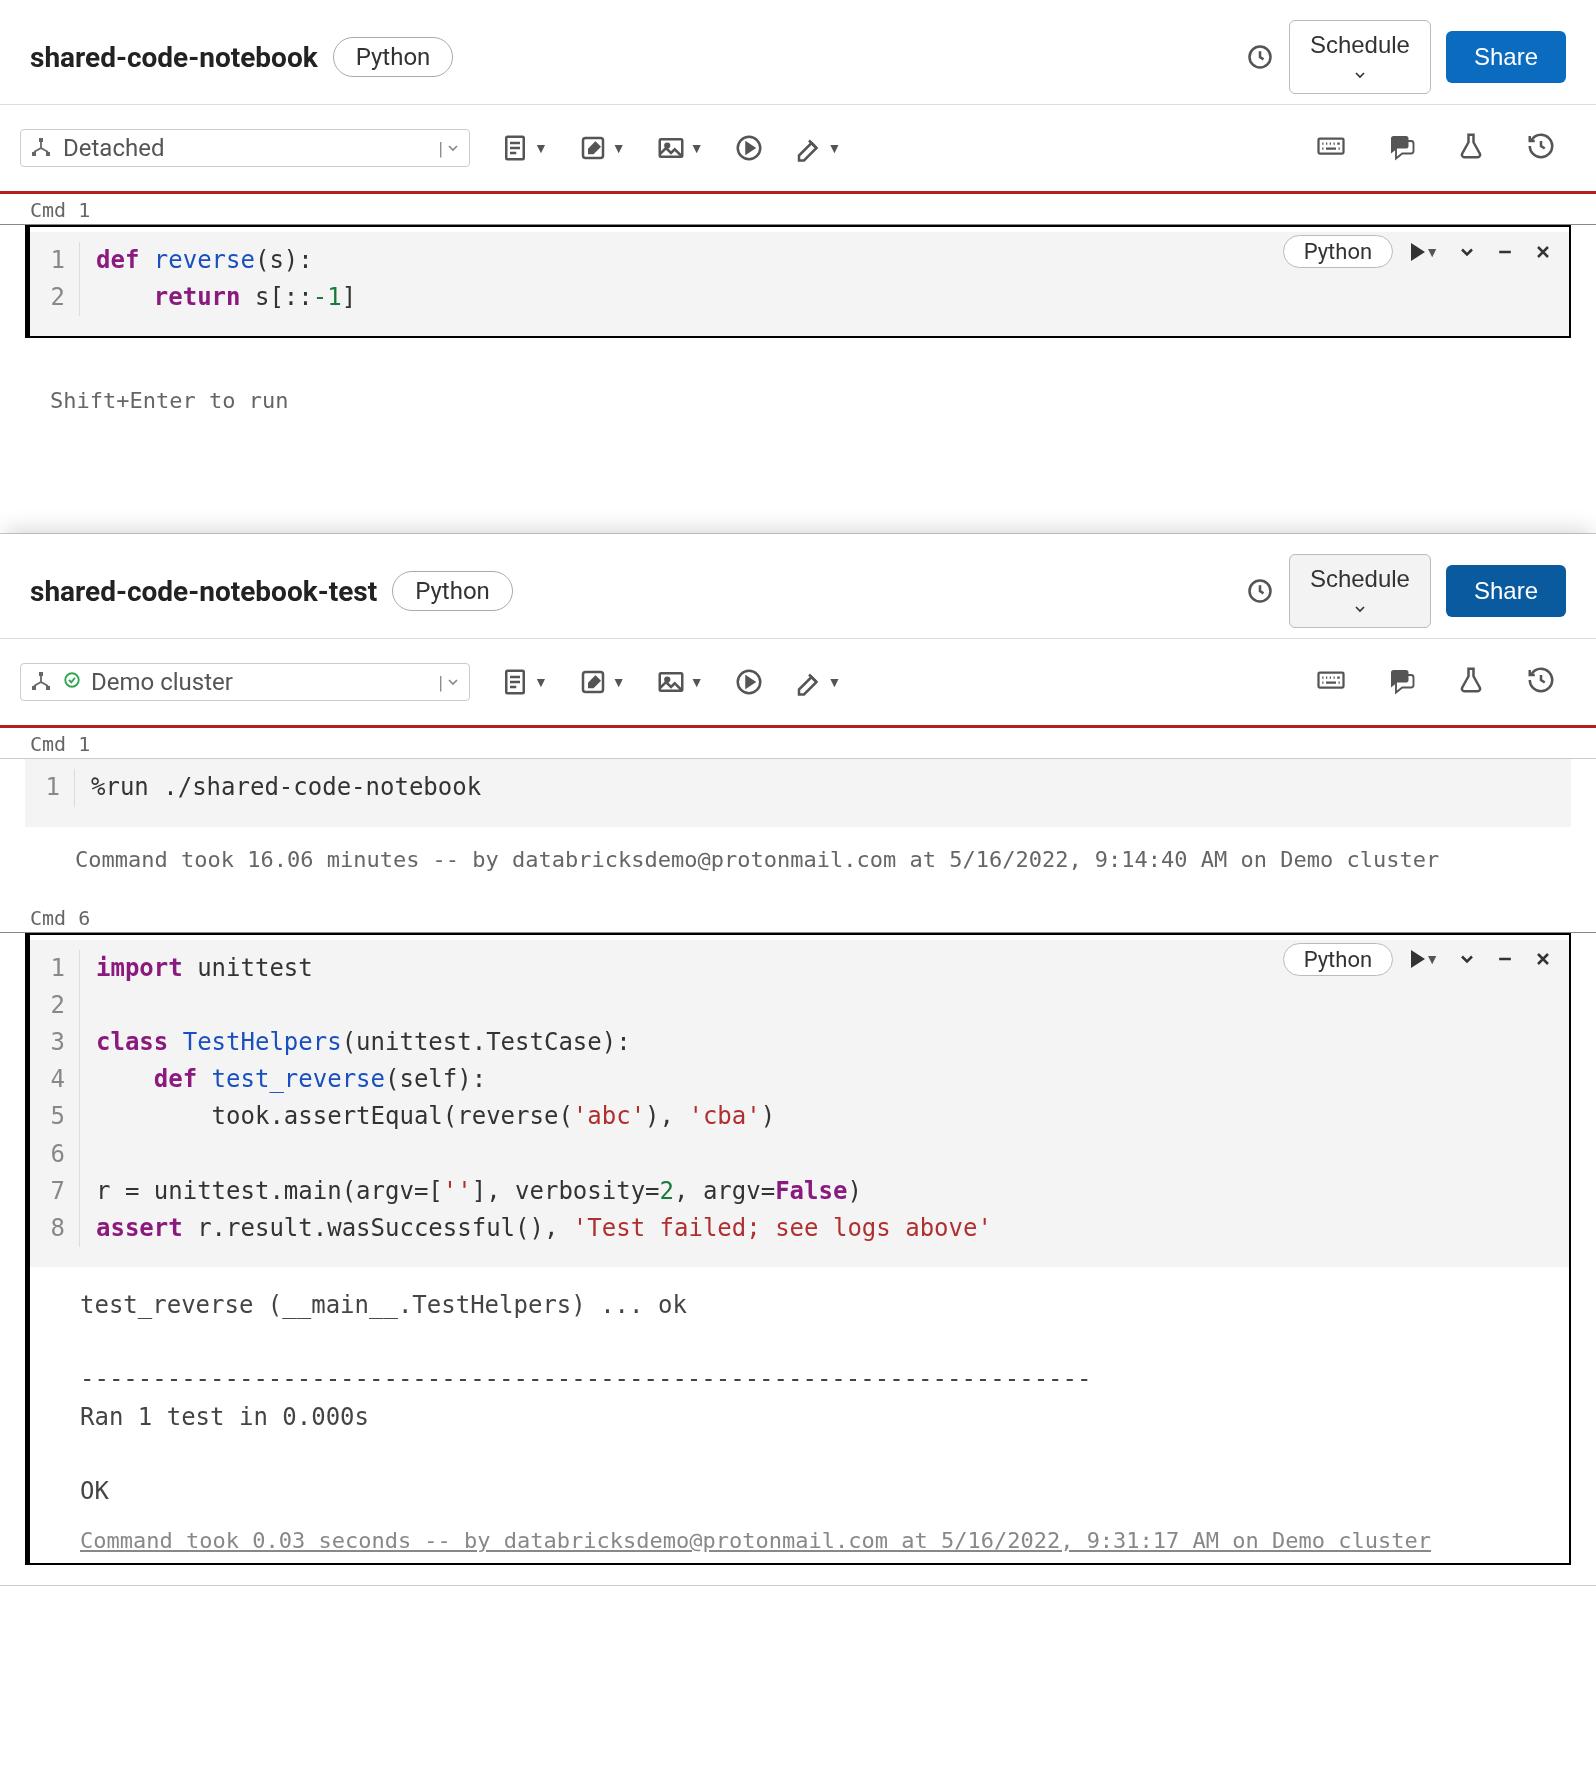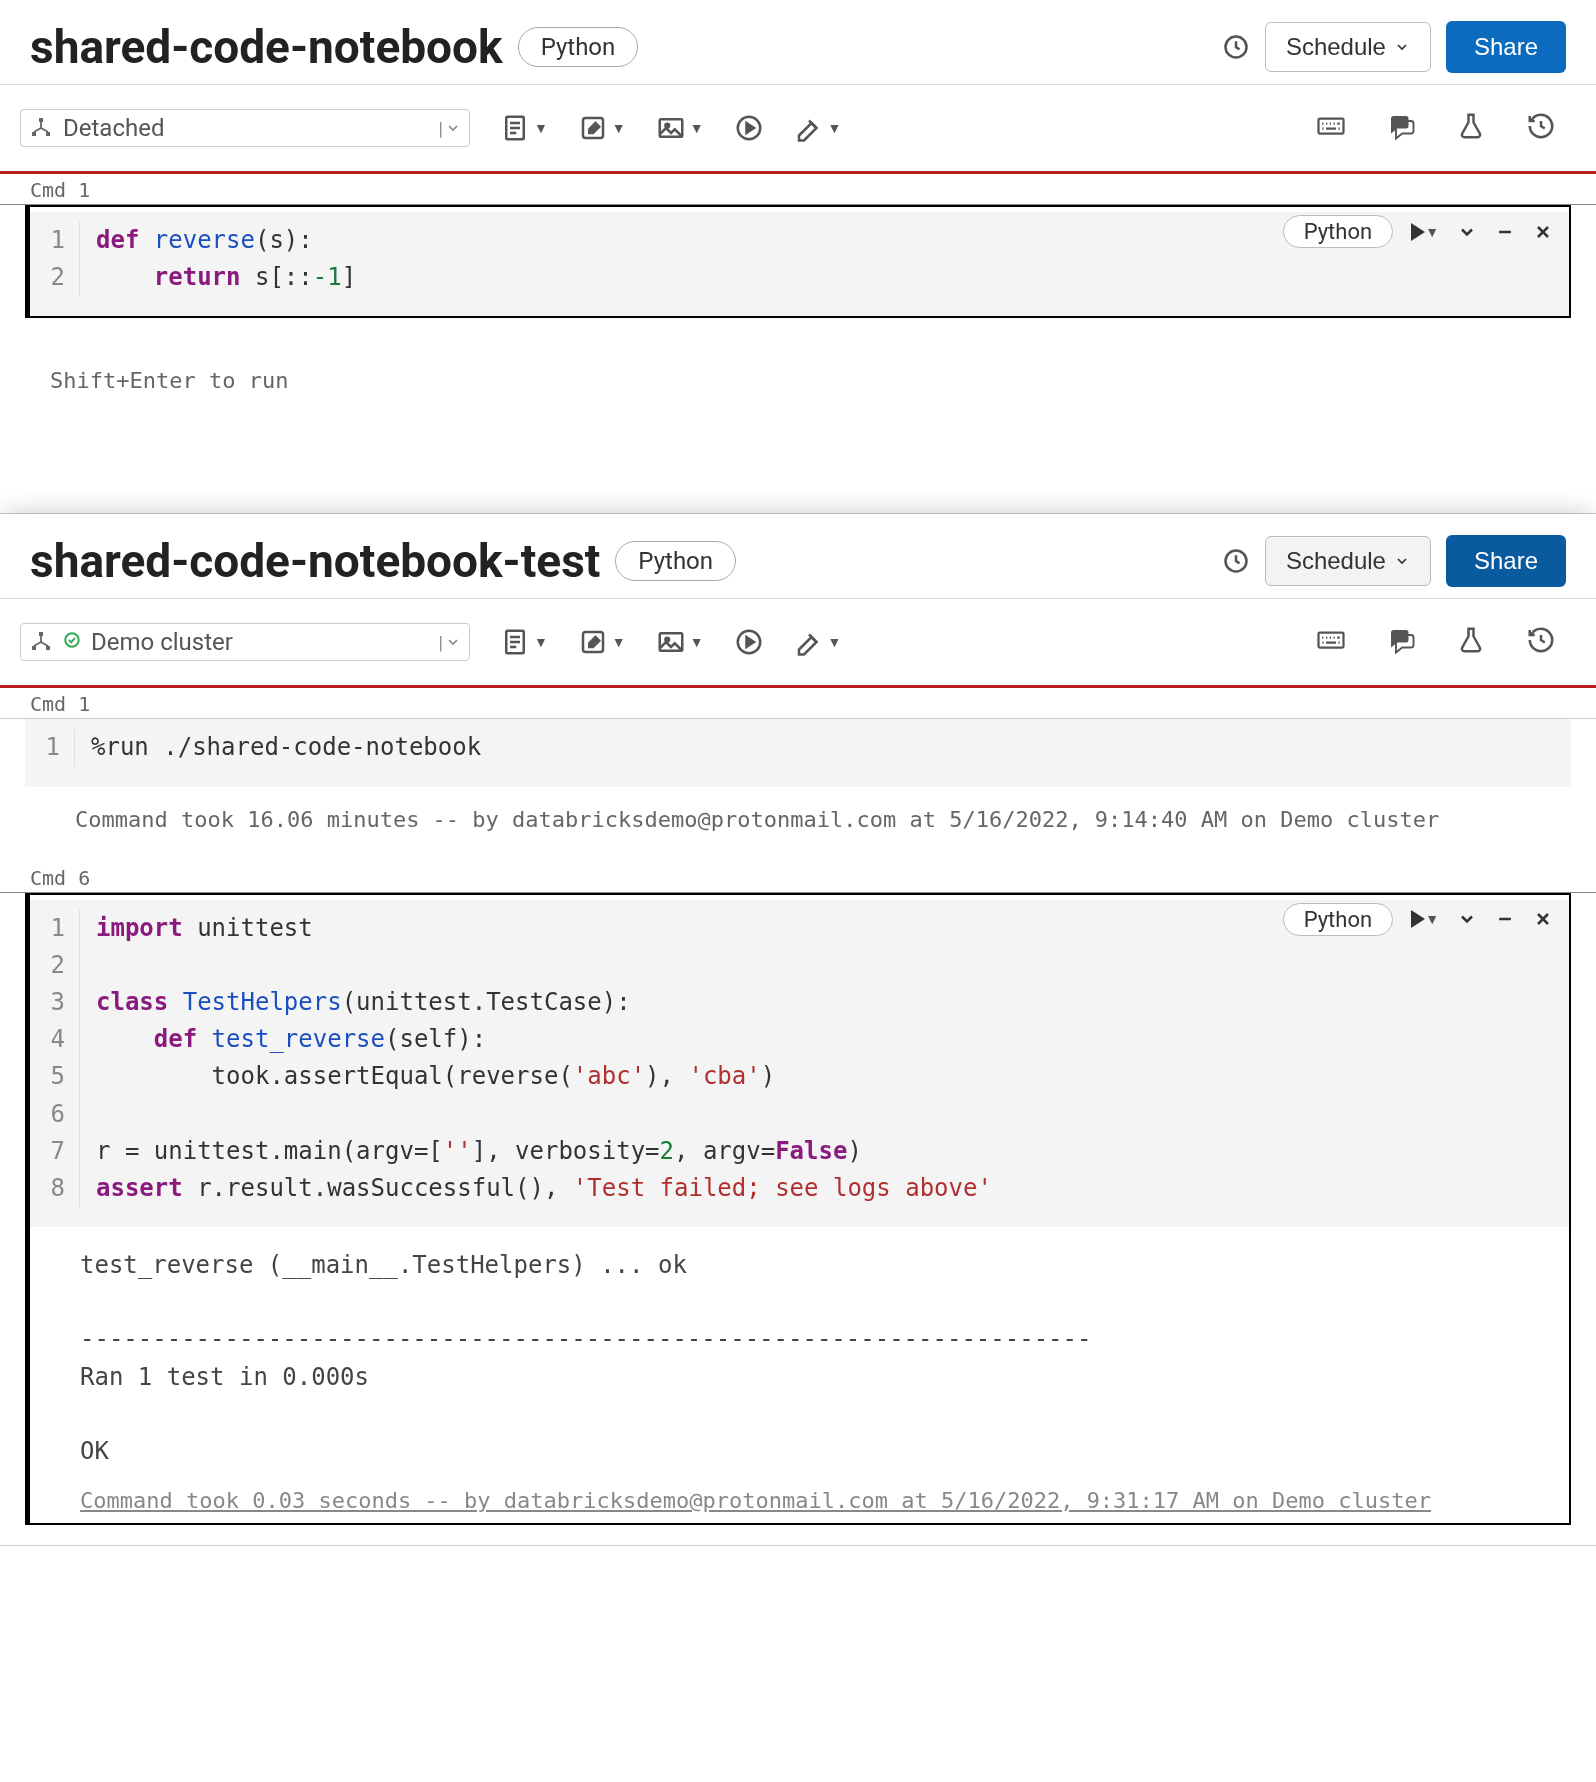--- a/index.html
+++ b/index.html
@@ -16,21 +16,21 @@
   .notebook-section.second {
     box-shadow: 0 -10px 20px -5px rgba(0,0,0,0.15);
   }
   .header-row {
     display: flex;
     align-items: center;
     padding: 20px 30px 10px 30px;
     gap: 15px;
   }
   .notebook-title {
-    font-size: 46px;
+    font-size: 28px;
     font-weight: 700;
     color: #222;
   }
   .lang-pill {
     border: 1.5px solid #aaa;
     border-radius: 22px;
     padding: 5px 22px;
     font-size: 24px;
     color: #333;
     background: #fff;
@@ -44,20 +44,21 @@
   .schedule-btn {
     border: 1px solid #bbb;
     border-radius: 6px;
     padding: 10px 20px;
     font-size: 24px;
     background: #fff;
     display: inline-flex;
     align-items: center;
     gap: 8px;
     color: #333;
+    flex-direction: column;
   }
   .schedule-btn.light-bg { background: #f3f3f3; }
   .share-btn {
     background: #0b6cbf;
     color: #fff;
     border: none;
     border-radius: 6px;
     padding: 12px 28px;
     font-size: 24px;
     font-weight: 500;

